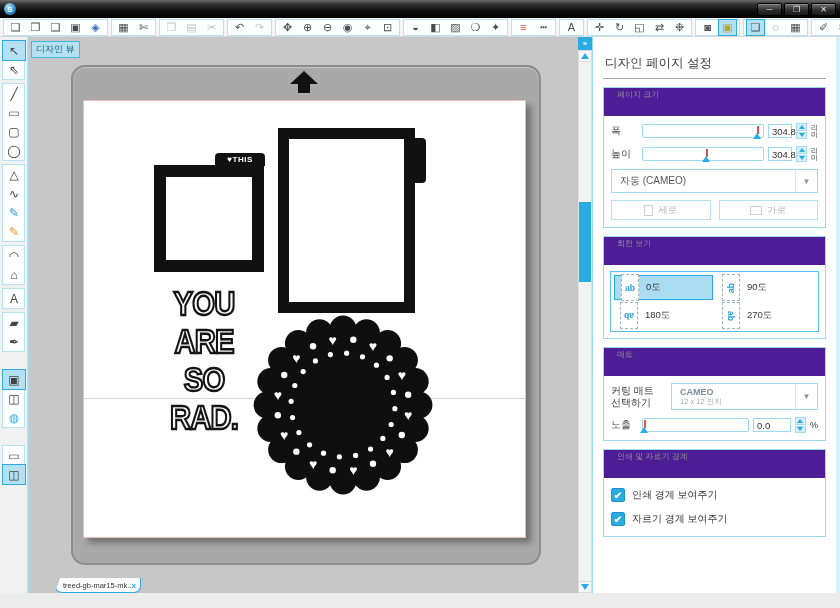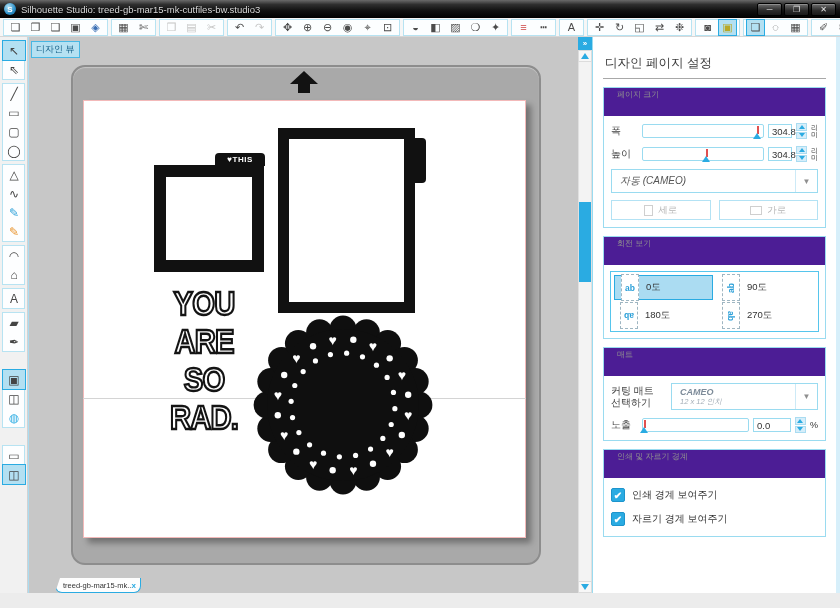--- a/index.html
+++ b/index.html
@@ -101,21 +101,21 @@
   .sline { position:absolute; left:4px; top:1px; width:2px; height:8px; background:#e05050; }
   .stri  { position:absolute; left:0; bottom:0; width:0; height:0;
            border-left:4.5px solid transparent; border-right:4.5px solid transparent; border-bottom:6px solid #2aabe2; }
   .spin { width:24px; height:14px; border:1px solid #9adbf0; background:#fff; font-size:9.5px; color:#333;
           display:flex; align-items:center; padding-left:3px; flex-shrink:0; }
   .arrs { width:11px; height:16px; display:flex; flex-direction:column; gap:1px; flex-shrink:0; }
   .arrs div { flex:1; background:#d6eefa; border:1px solid #aadcf1; display:flex; align-items:center; justify-content:center; }
   .arrs .u { width:0; height:0; border-left:3px solid transparent; border-right:3px solid transparent; border-bottom:4px solid #2aabe2; }
   .arrs .d { width:0; height:0; border-left:3px solid transparent; border-right:3px solid transparent; border-top:4px solid #2aabe2; }
   .unit { font-size:7px; line-height:7.5px; color:#333; flex-shrink:0; }
-  .dropdown { height:24px; border:1px solid #9adbf0; background:#fff; display:flex; align-items:center;font-style:italic; }
+  .dropdown { height:24px; border:1px solid #9adbf0; background:#fff; display:flex; align-items:center; }
   .ddtext { flex:1; font-size:10px; color:#555; padding-left:8px; }
   .ddarrow { width:22px; align-self:stretch; border-left:1px solid #cdeaf7; display:flex; align-items:center; justify-content:center;
              color:#8f8f8f; font-size:8px; }
   .obtn { flex:1; height:20px; border:1px solid #b3e2f4; background:#fff; display:flex; align-items:center;
           justify-content:center; gap:5px; color:#b4b4b4; font-size:9.5px; }
   .oicon-p { width:9px; height:11px; border:1px solid #cfcfcf; background:#fff; }
   .oicon-l { width:12px; height:9px; border:1px solid #cfcfcf; background:#fff; }
   .rotgrid { border:1px solid #56c5ec; display:grid; grid-template-columns:1fr 1fr; gap:3px; padding:3px; margin:6px; }
   .rotcell { height:25px; display:flex; align-items:center; padding-left:6px; gap:7px; font-size:9.5px; color:#333; background:#fff; }
   .rotcell.sel { background:#abdcf2; border:1px solid #2aabe2; }
@@ -131,21 +131,20 @@
          color:#fff; font-size:10px; font-weight:bold; display:flex; align-items:center; justify-content:center; }
   .chklabel { font-size:10px; color:#333; }
 </style>
 </head>
 <body>
 
 <div id="app">
 
   <div id="titlebar">
     <div id="logo">S</div>
-    <div id="wtitle">Silhouette Studio: treed-gb-mar15-mk-cutfiles-bw.studio3</div>
     <div id="wbtns">
         <div class="wbtn">─</div>
         <div class="wbtn">❐</div>
         <div class="wbtn">✕</div>
       </div>
   </div>
 
 
   <div id="toolbar">
     <span id="tb-left" style="display:flex">

